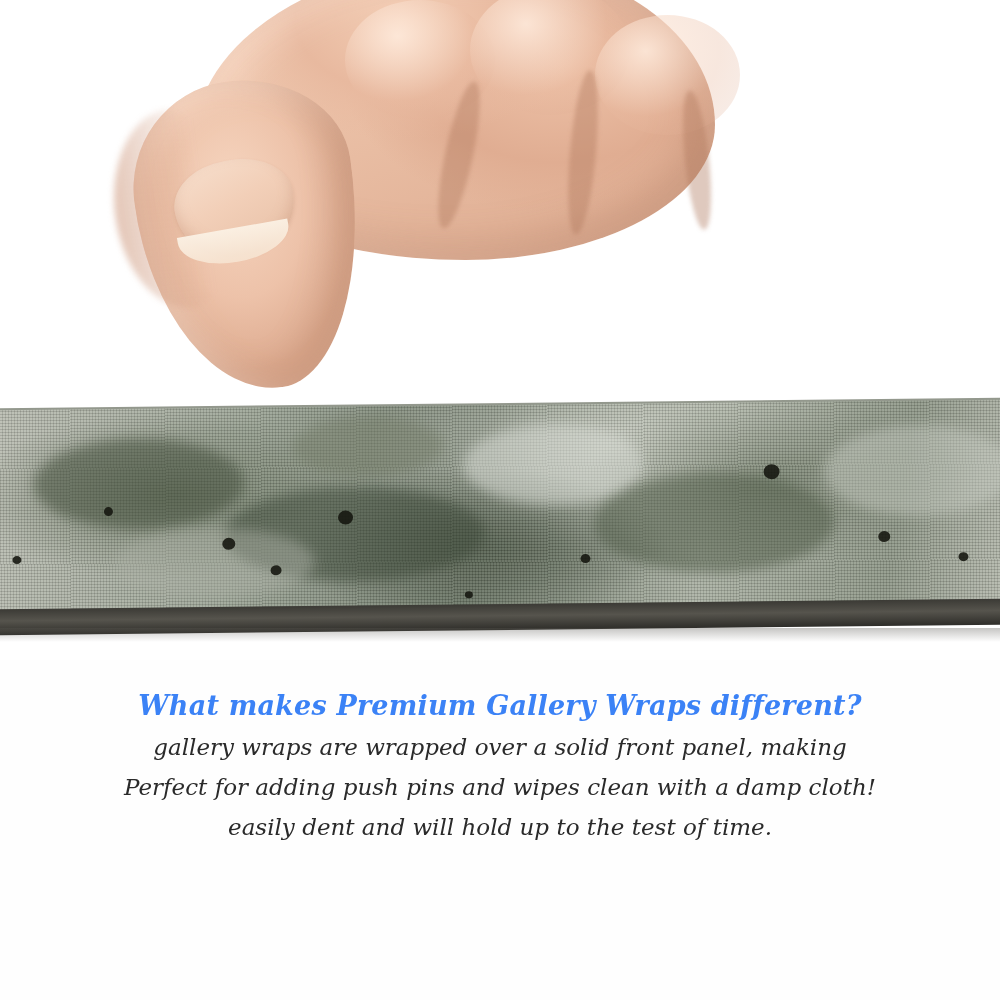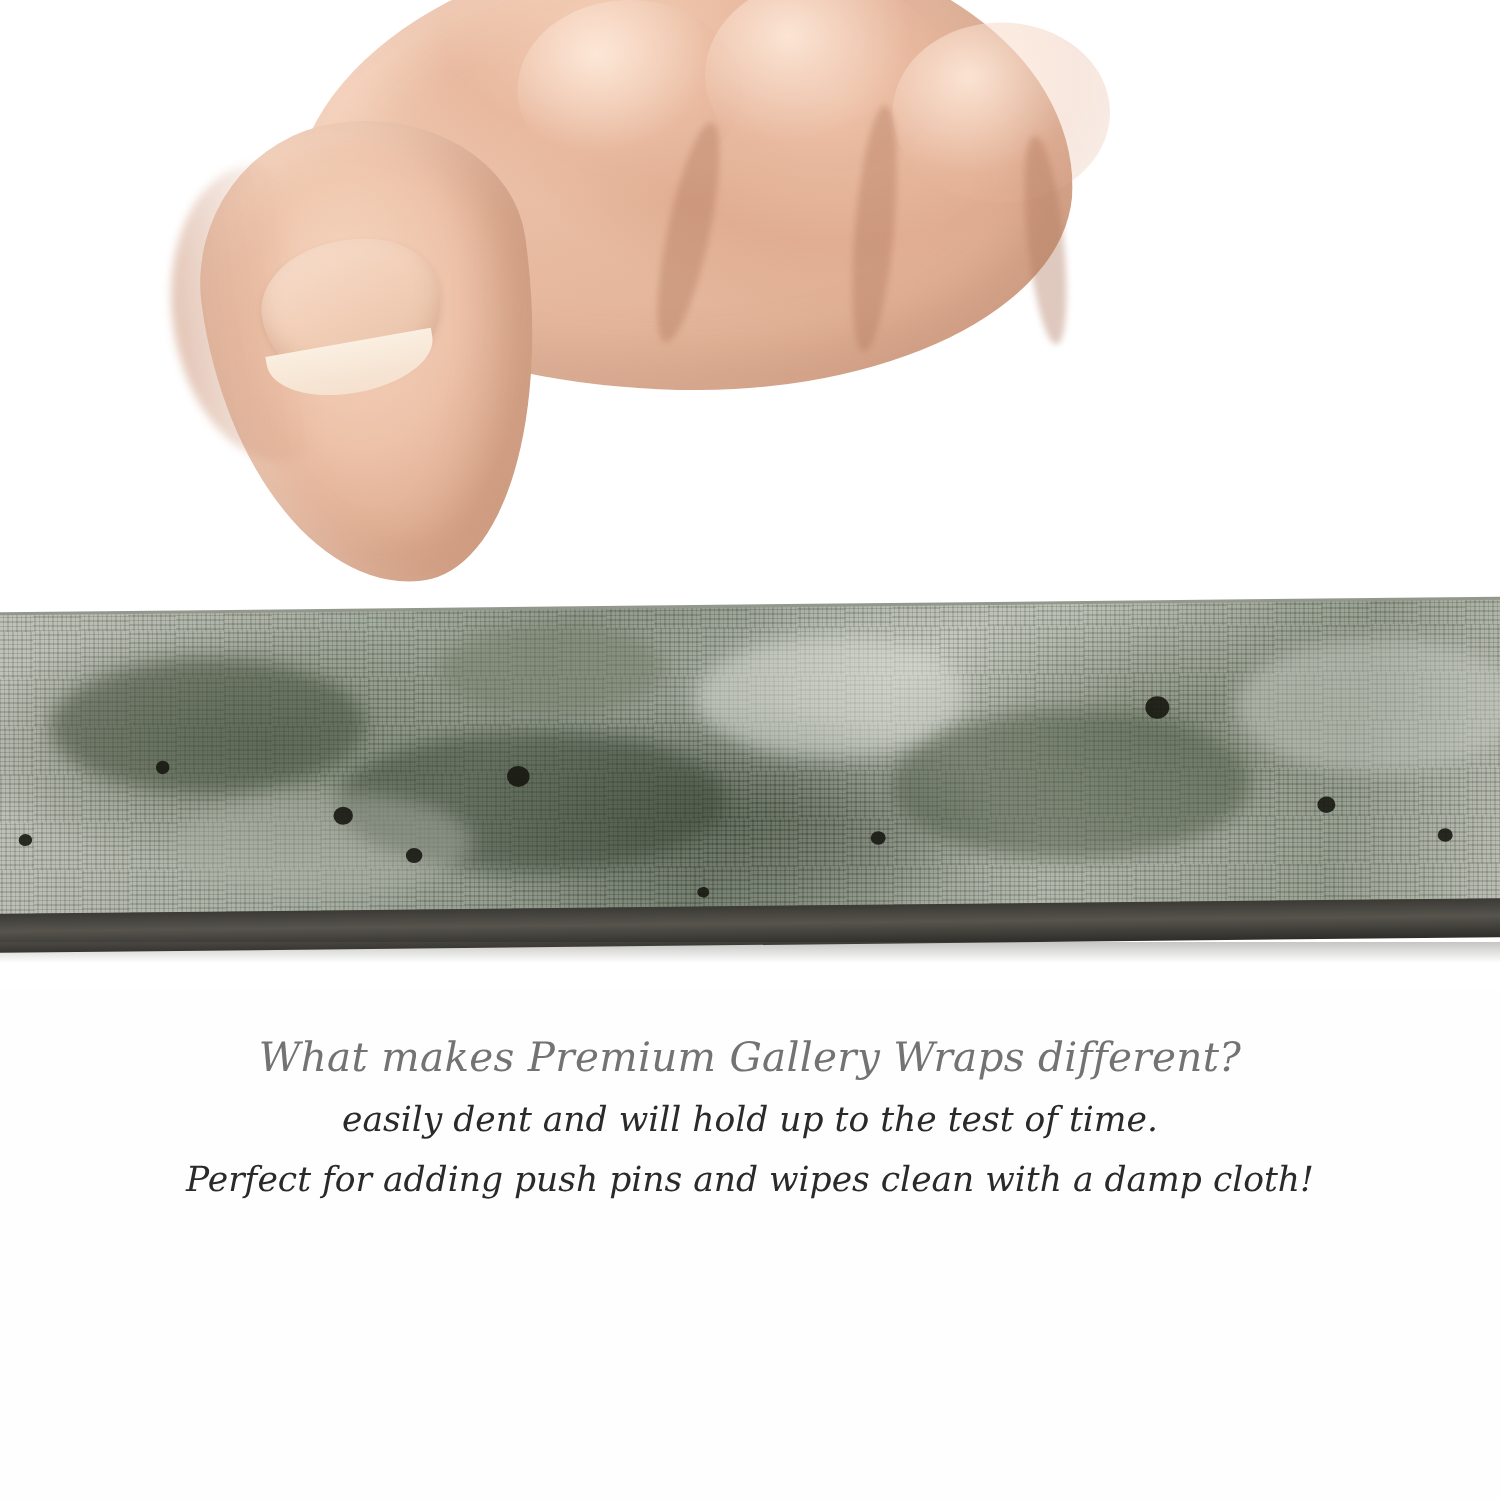--- a/index.html
+++ b/index.html
@@ -189,24 +189,24 @@
     left: 0;
     top: 690px;
     width: 1000px;
     text-align: center;
     font-family: "DejaVu Serif", serif;
     color: #2b2b2b;
   }
   .caption-heading {
     font-size: 27px;
     font-style: italic;
-    font-weight: 400;
+    font-weight: 700;
     letter-spacing: 0.2px;
     margin: 0 0 11px 0;
-    color: #737373;
+    color: #3b82f6;
   }
   .caption-body p {
     margin: 0 0 9px 0;
     font-size: 23px;
     font-style: italic;
     line-height: 1.34;
     color: #2a2a2a;
   }
   .caption-body p:last-child { margin-bottom: 0; }
 </style>
@@ -255,18 +255,19 @@
       <div class="speck" style="left:470px;top:186px;width:8px;height:7px;"></div>
     </div>
 
     <div class="canvas-shadow-bottom"></div>
     <div class="drop-shadow"></div>
   </div>
 
   <div class="caption">
     <div class="caption-heading">What makes Premium Gallery Wraps different?</div>
     <div class="caption-body">
+      <p>gallery wraps are wrapped over a solid front panel, making</p>
+      <p>Perfect for adding push pins and wipes clean with a damp cloth!</p>
       <p>easily dent and will hold up to the test of time.</p>
-      <p>Perfect for adding push pins and wipes clean with a damp cloth!</p>
     </div>
   </div>
 
 </div>
 
 </body></html>

